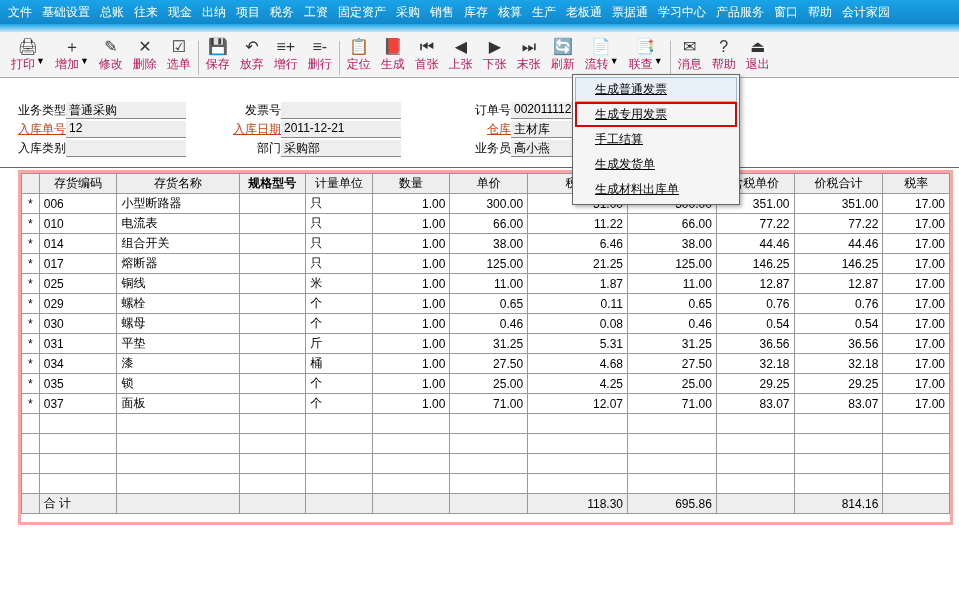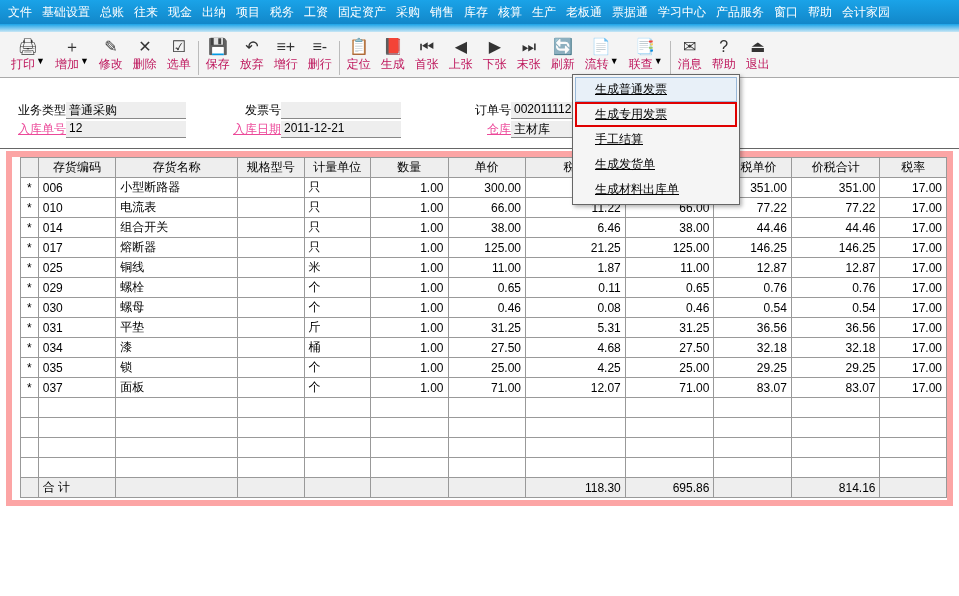--- a/index.html
+++ b/index.html
@@ -13,23 +13,23 @@
 .tool-btn .lbl { font-size: 12px; color: #be185d; }
 .tool-sep { width: 1px; height: 34px; background: #bbb; margin: 0 2px; }
 .tool-dd { font-size: 9px; margin-left: 1px; color: #000; }
 .form-area { padding: 24px 10px 8px 10px; border-bottom: 1px solid #666; }
 .form-row { display: flex; margin-bottom: 2px; }
 .form-field { display: flex; align-items: center; }
 .form-field.c1 { width: 215px; }
 .form-field.c2 { width: 230px; }
 .form-field.c3 { width: 230px; }
 .form-field label { width: 56px; text-align: right; color: #000; }
-.form-field label.link { color: #ec4899; text-decoration: underline; cursor: pointer; }
+.form-field label.link { color: #c2410c; text-decoration: underline; cursor: pointer; }
 .form-field .val { width: 120px; height: 17px; border: none; border-bottom: 1px solid #888; background: #eee; padding: 0 3px; }
-.table-wrap { position: relative; overflow: auto; height: 355px; border: 6px solid #fca5a5; margin: 2px 6px 0 6px; padding-left: 8px; }
+.table-wrap { position: relative; overflow: auto; height: 355px; border: 3px solid #fca5a5; margin: 2px 6px 0 18px; }
 table { border-collapse: collapse; width: 100%; font-size: 12px; }
 th, td { border: 1px solid #999; height: 20px; padding: 0 4px; white-space: nowrap; }
 th { background: #eee; font-weight: normal; position: sticky; top: 0; }
 td.num { text-align: right; }
 td.star { width: 16px; text-align: center; }
 th.star { width: 16px; }
 .total-row td { background: #eee; }
 .dropdown { position: absolute; left: 572px; top: 74px; width: 168px; background: #f5f5f5; border: 1px solid #666; box-shadow: 2px 2px 4px rgba(0,0,0,.3); z-index: 100; padding: 2px; text-decoration: underline; }
 .dropdown .item { padding: 4px 20px; cursor: pointer; }
 .dropdown .item.hover { background: #e8f0f8; border: 1px solid #99b8d8; padding: 3px 19px; }
@@ -229,30 +229,44 @@
       </div>
     <div class="form-field c2">
         <label class="link">入库日期</label>
         <span class="val">2011-12-21</span>
       </div>
     <div class="form-field c3">
         <label class="link">仓库</label>
         <span class="val">主材库</span>
       </div>
   </div>
+  <div class="form-row">
+    <div class="form-field c1">
+        <label>入库类别</label>
+        <span class="val"></span>
+      </div>
+    <div class="form-field c2">
+        <label>部门</label>
+        <span class="val">采购部</span>
+      </div>
+    <div class="form-field c3">
+        <label>业务员</label>
+        <span class="val">高小燕</span>
+      </div>
+  </div>
 </div>
 
 <div class="table-wrap">
   <table>
     <thead>
         <tr>
           <th class="star" style="width: 16px;"></th>
           <th style="width: 70px;">存货编码</th>
           <th style="width: 110px;">存货名称</th>
-          <th style="width: 60px;">规格型号</th>
+          <th style="width: 60px; font-weight: bold;">规格型号</th>
           <th style="width: 60px;">计量单位</th>
           <th style="width: 70px;">数量</th>
           <th style="width: 70px;">单价</th>
           <th style="width: 90px;">税额</th>
           <th style="width: 80px;">金额</th>
           <th style="width: 70px;">含税单价</th>
           <th style="width: 80px;">价税合计</th>
           <th style="width: 60px;">税率</th>
         </tr>
       </thead>

